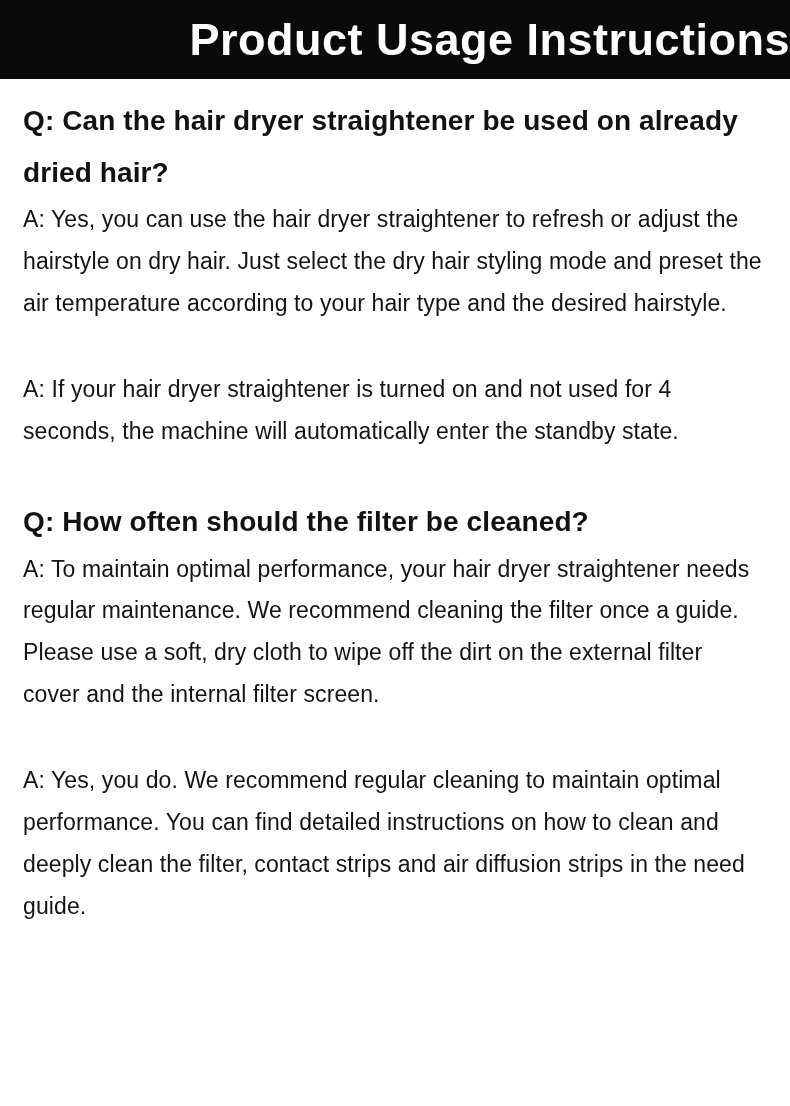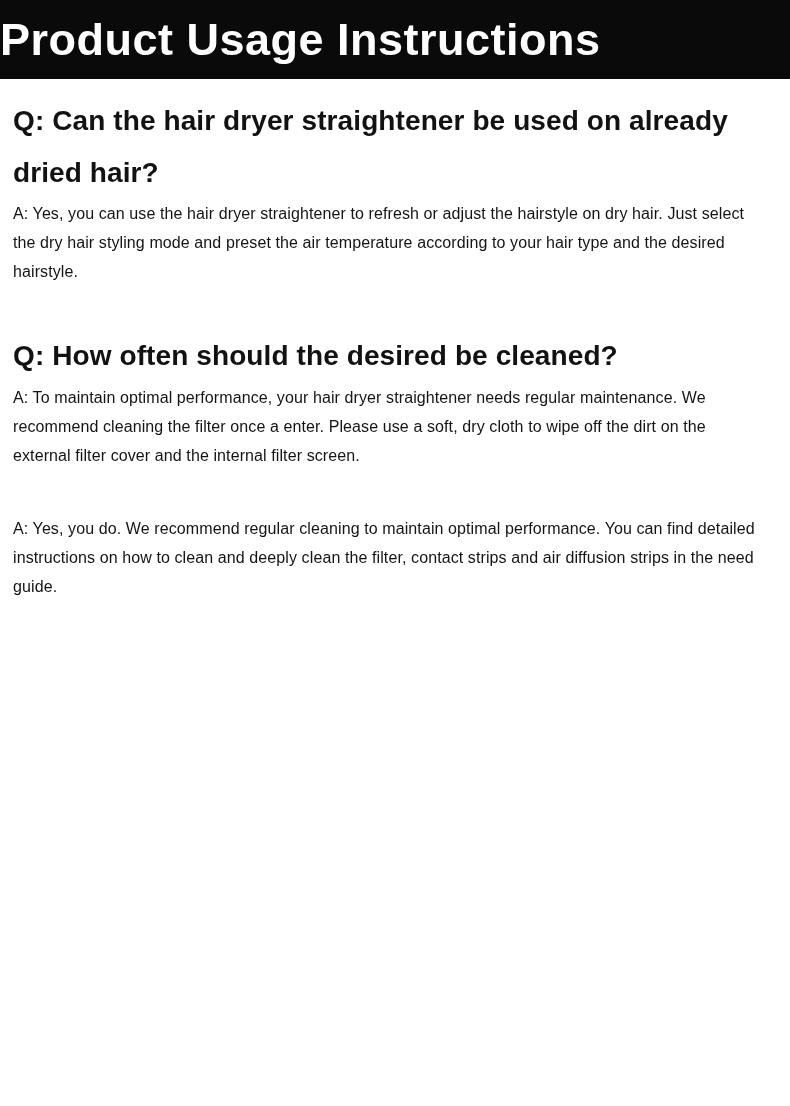--- a/index.html
+++ b/index.html
@@ -13,47 +13,47 @@
     margin: 0 auto;
     background: #ffffff;
     overflow: hidden;
   }
   .header {
     width: 100%;
     height: 79px;
     background: #0a0a0a;
     display: flex;
     align-items: center;
-    justify-content: flex-start;
+    justify-content: flex-end;
   }
   .header-title {
     color: #ffffff;
     font-size: 45px;
     font-weight: 700;
     letter-spacing: 0.5px;
     white-space: nowrap;
   }
   .content {
-    padding: 16px 26px 0 13px;
+    padding: 16px 26px 0 23px;
   }
   .faq-item {
     margin-bottom: 44px;
   }
   .faq-item:last-child {
     margin-bottom: 0;
   }
   .question {
     font-size: 28px;
     font-weight: 600;
     color: #121212;
     line-height: 1.86;
     letter-spacing: 0.1px;
   }
   .answer {
-    font-size: 16px;
+    font-size: 23px;
     font-weight: 400;
     color: #141414;
     line-height: 1.82;
     letter-spacing: 0.1px;
   }
 </style>
 </head>
 <body>
 
 <div class="page">
@@ -63,25 +63,26 @@
   </div>
 
   <div class="content">
 
     <div class="faq-item">
       <div class="question">Q: Can the hair dryer straightener be used on already dried hair?</div>
       <div class="answer">A: Yes, you can use the hair dryer straightener to refresh or adjust the hairstyle on dry hair. Just select the dry hair styling mode and preset the air temperature according to your hair type and the desired hairstyle.</div>
     </div>
 
     <div class="faq-item">
+      <div class="answer">A: If your hair dryer straightener is turned on and not used for 4 seconds, the machine will automatically enter the standby state.</div>
     </div>
 
     <div class="faq-item">
-      <div class="question">Q: How often should the desired be cleaned?</div>
-      <div class="answer">A: To maintain optimal performance, your hair dryer straightener needs regular maintenance. We recommend cleaning the filter once a enter. Please use a soft, dry cloth to wipe off the dirt on the external filter cover and the internal filter screen.</div>
+      <div class="question">Q: How often should the filter be cleaned?</div>
+      <div class="answer">A: To maintain optimal performance, your hair dryer straightener needs regular maintenance. We recommend cleaning the filter once a guide. Please use a soft, dry cloth to wipe off the dirt on the external filter cover and the internal filter screen.</div>
     </div>
 
     <div class="faq-item">
       <div class="answer">A: Yes, you do. We recommend regular cleaning to maintain optimal performance. You can find detailed instructions on how to clean and deeply clean the filter, contact strips and air diffusion strips in the need guide.</div>
     </div>
 
   </div>
 
 </div>
 

